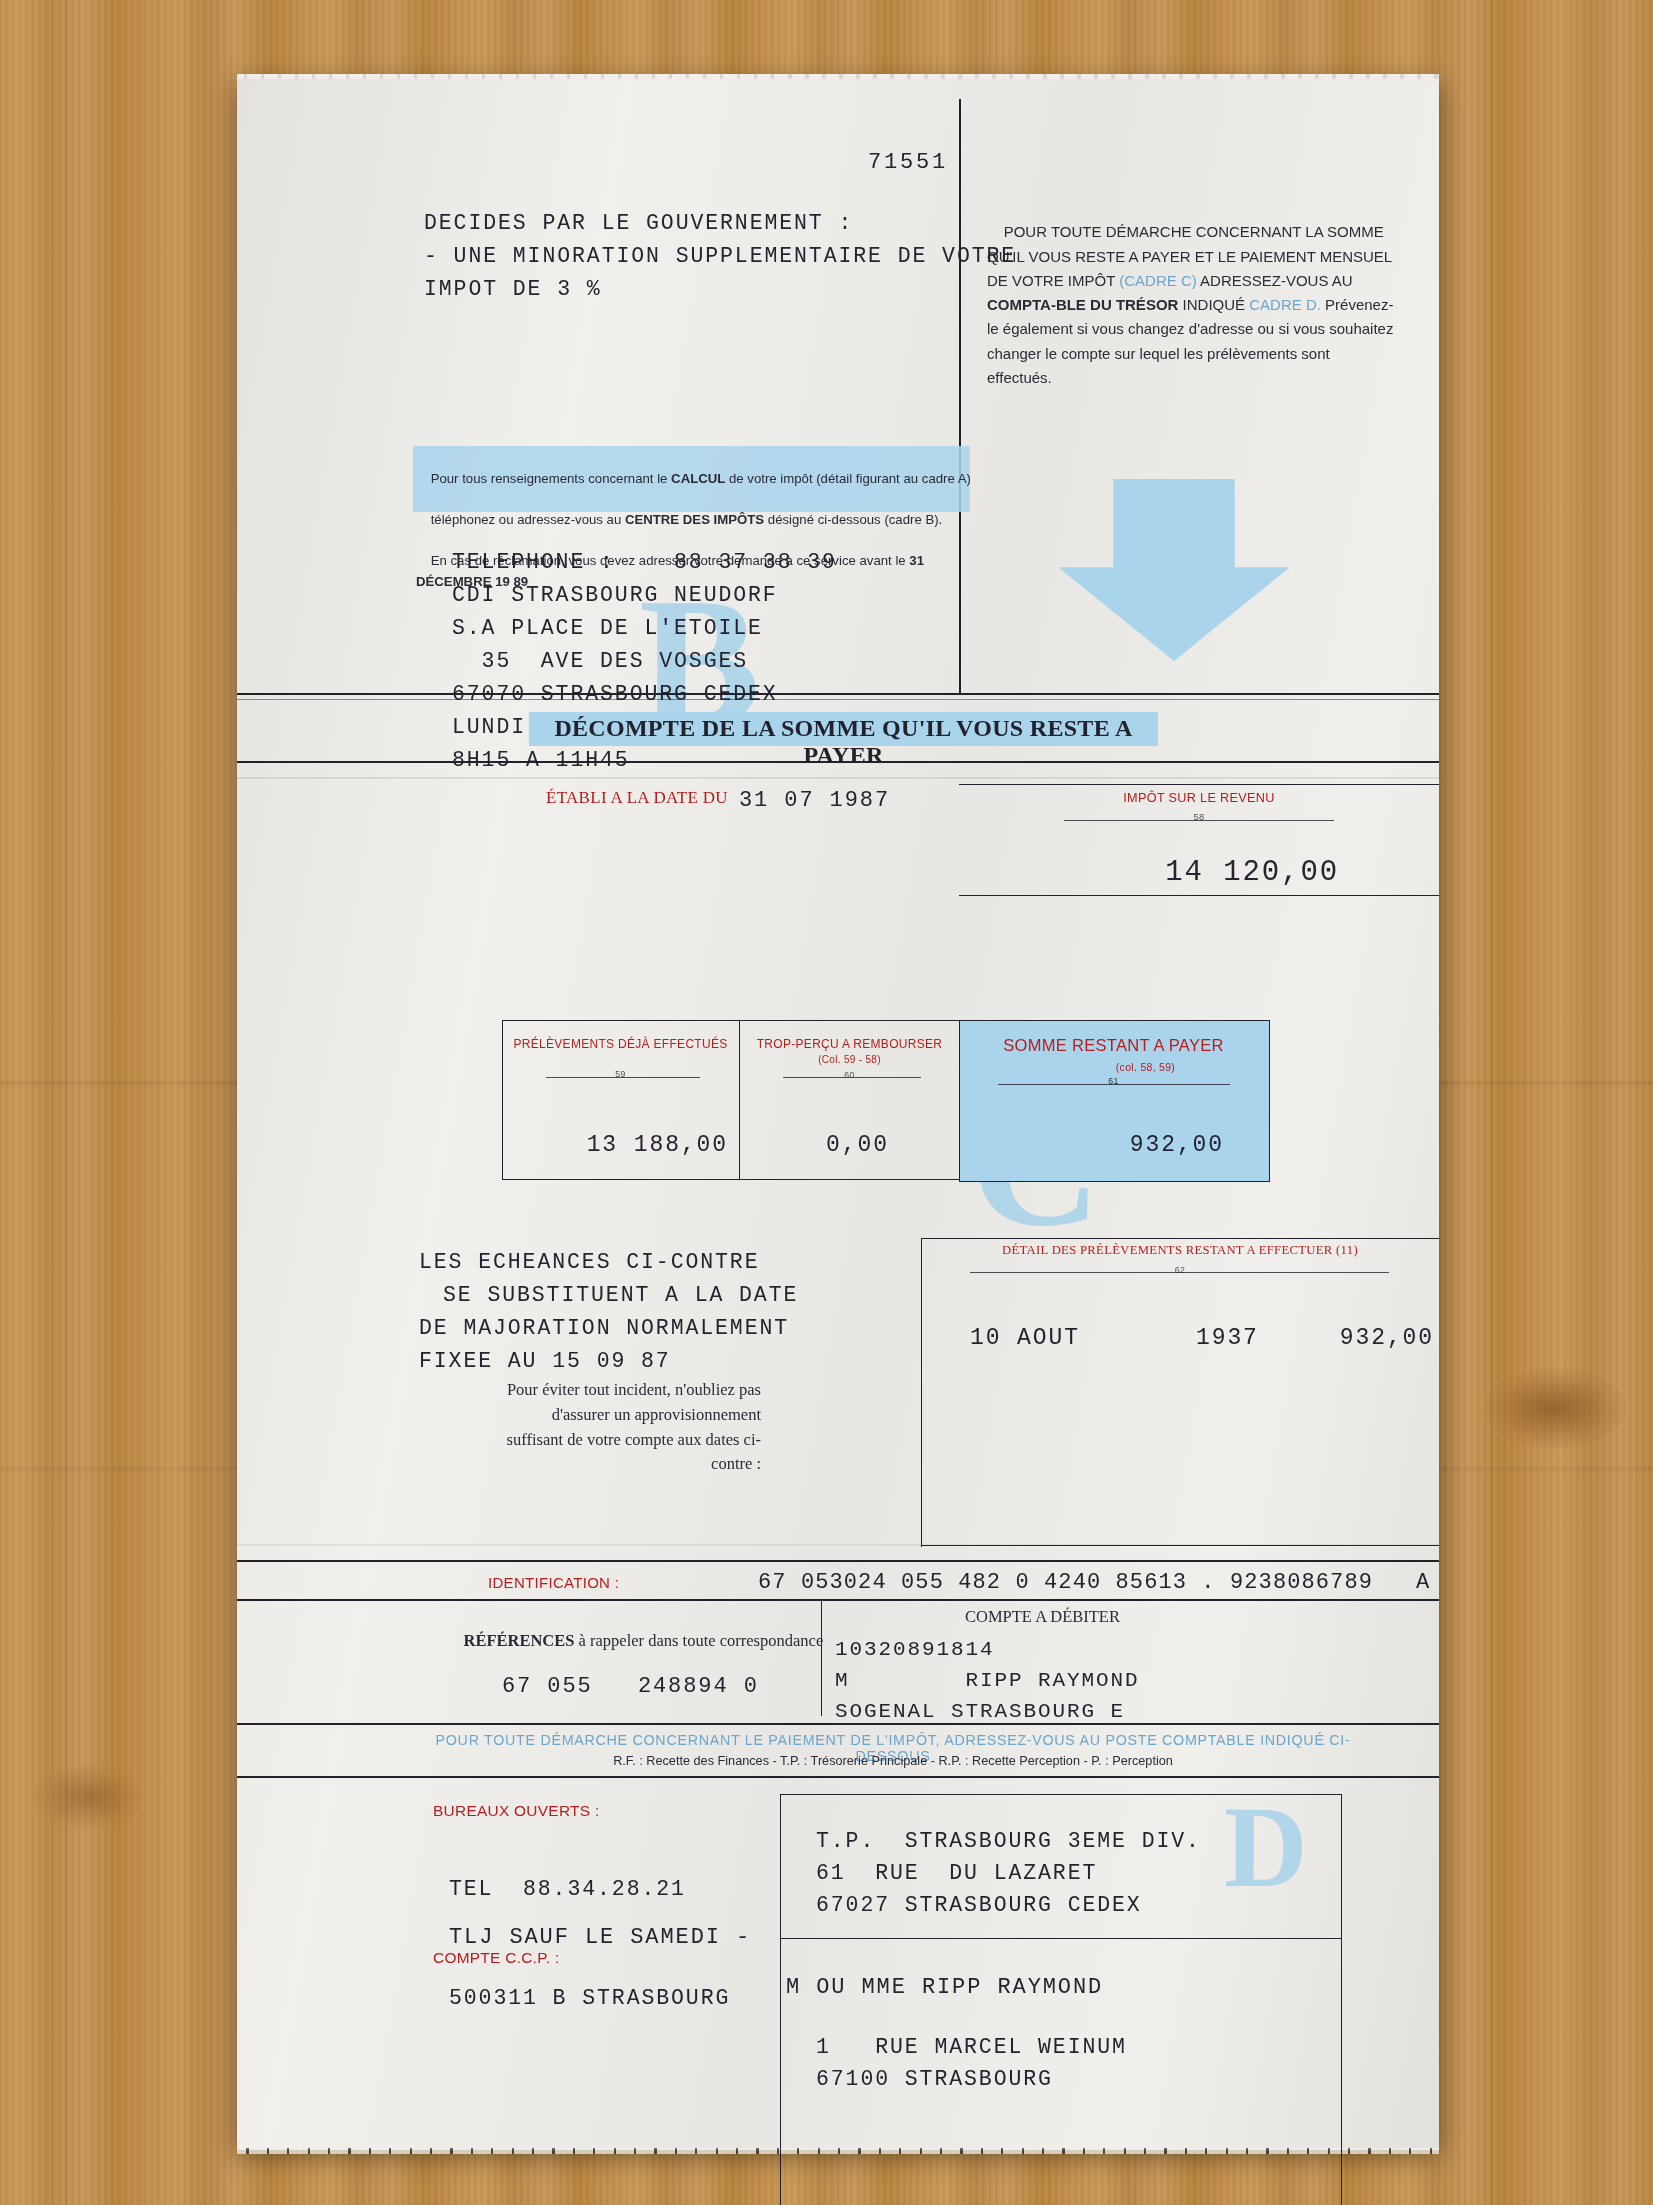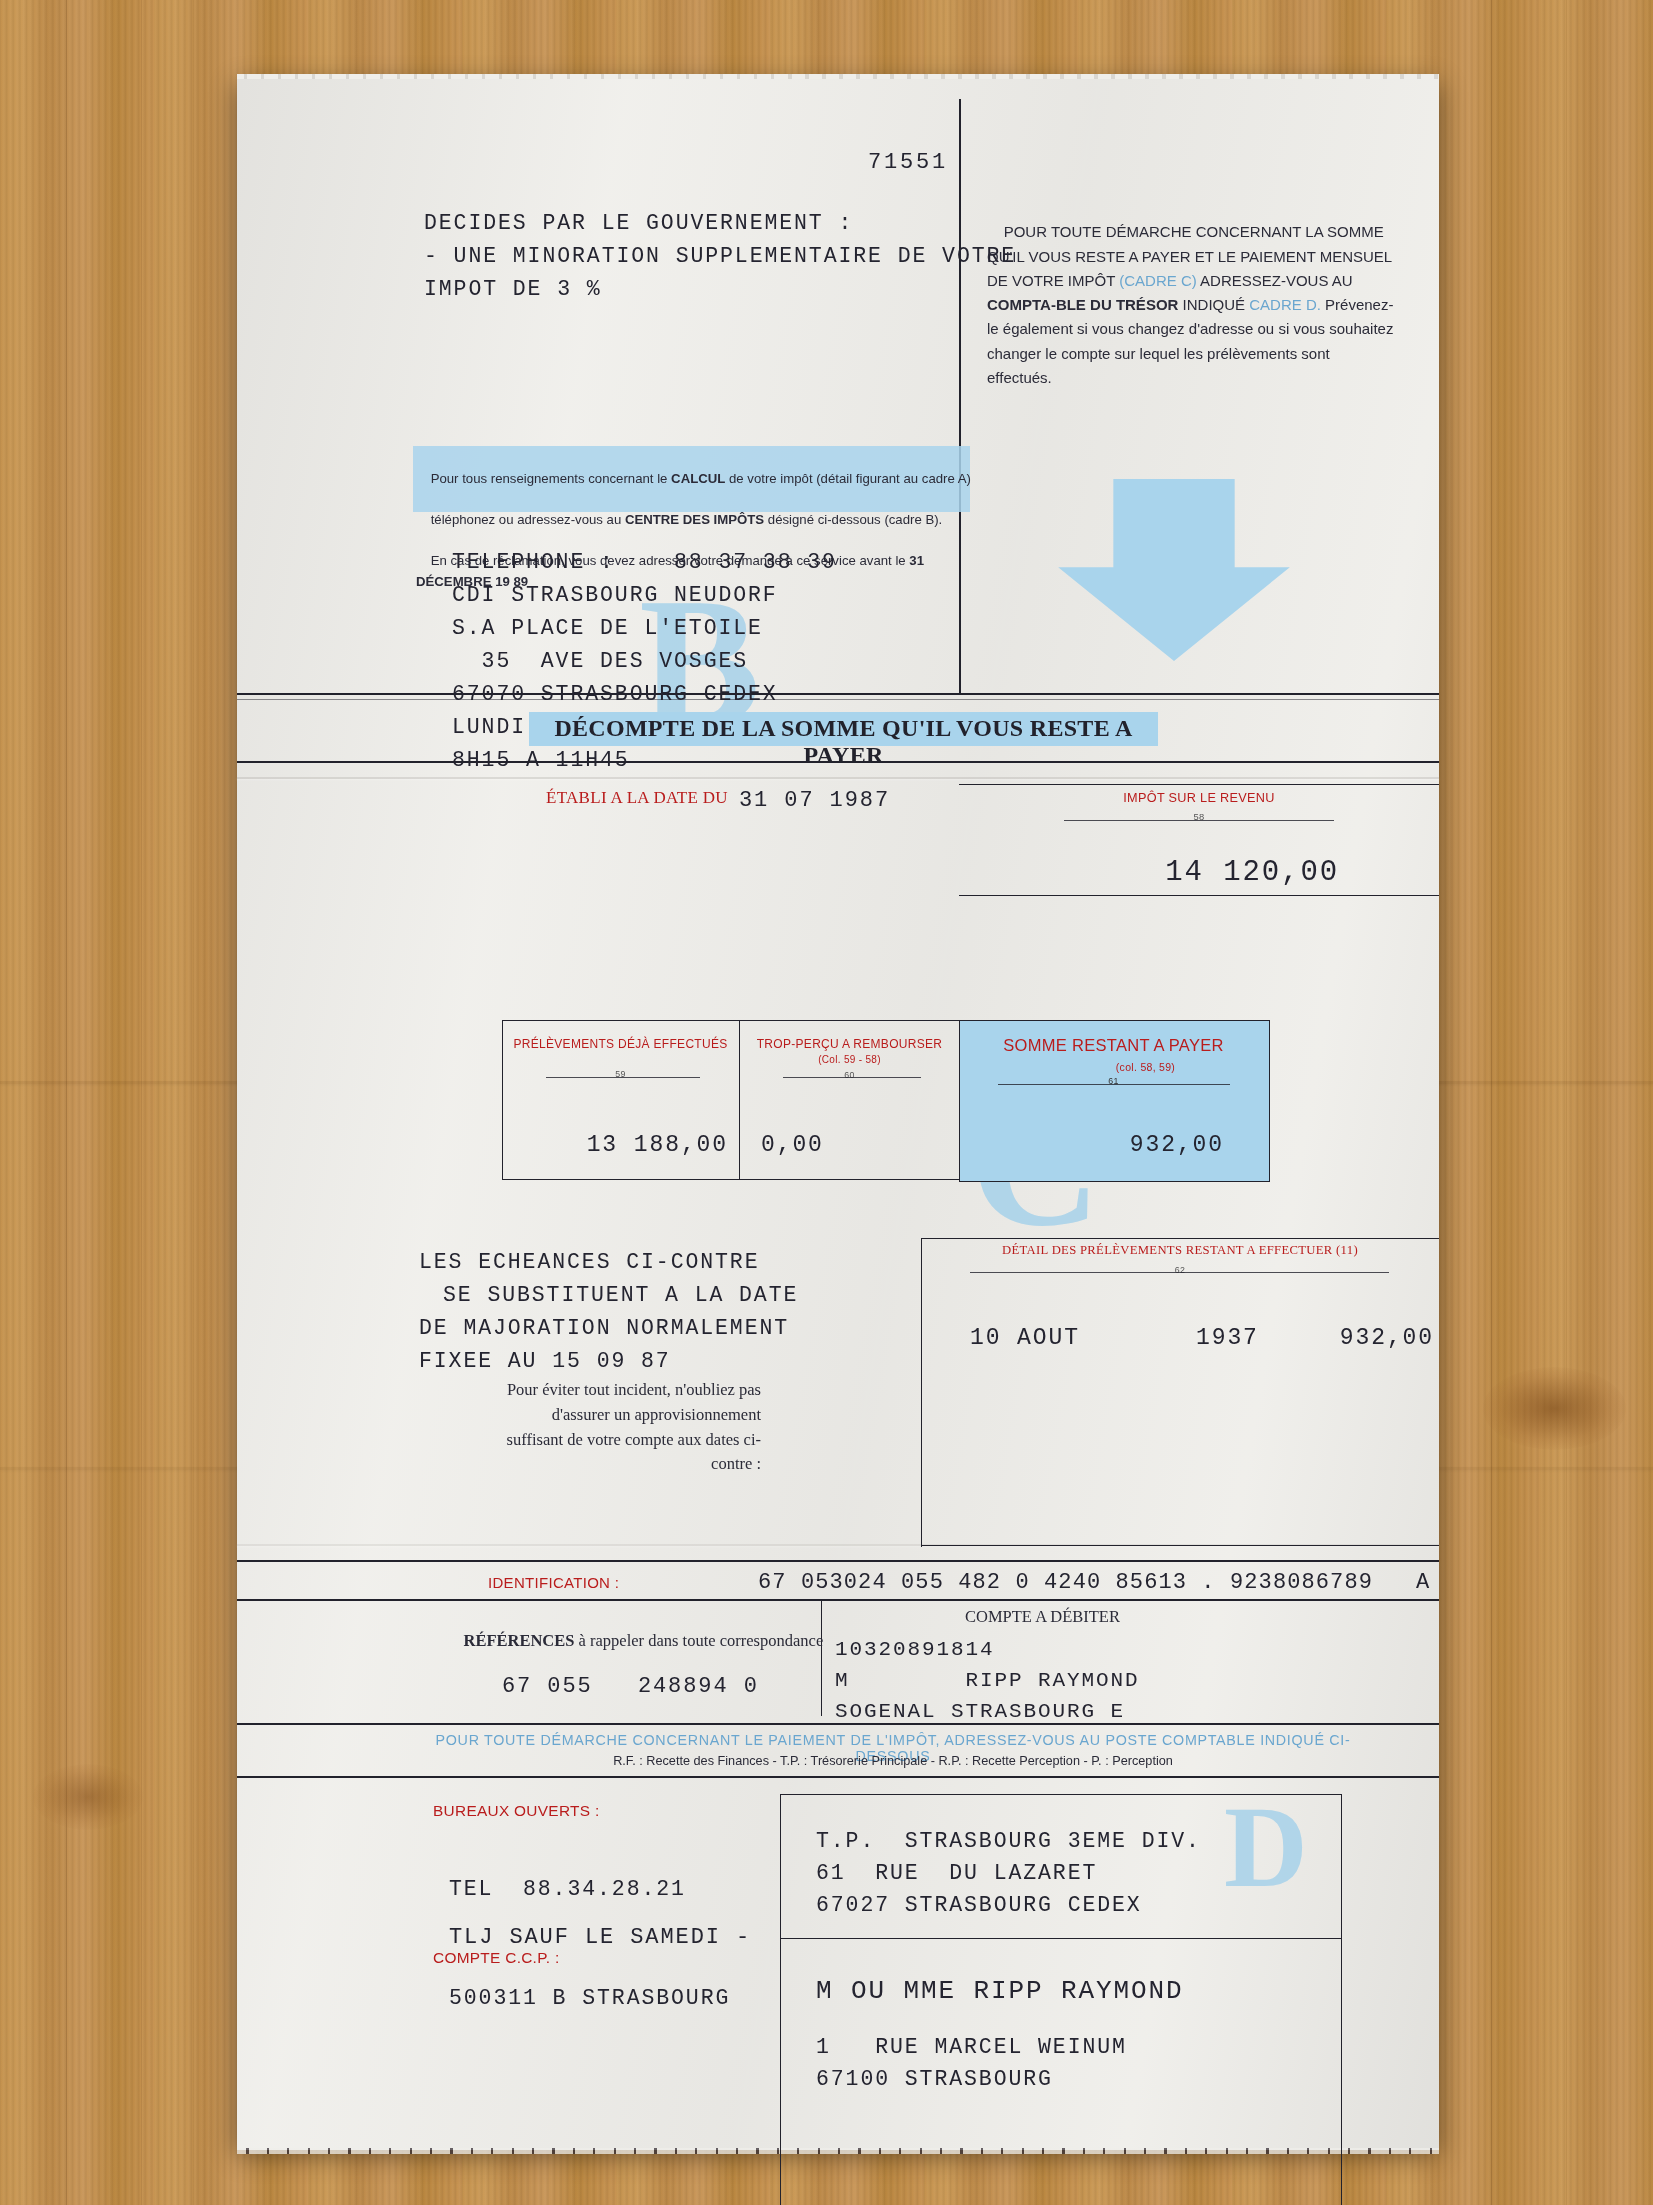--- a/index.html
+++ b/index.html
@@ -191,21 +191,21 @@
 
   <div class="small-cap center" style="left:265px;top:960px;width:237px;font-size:12px;">PRÉLÈVEMENTS DÉJÀ EFFECTUÉS</div>
   <div class="small-cap center" style="left:265px;top:992px;width:237px;font-size:8.8px;color:#555;">59</div>
   <div class="rule" style="left:309px;top:1000px;width:154px;height:1.1px;opacity:.8;"></div>
   <div class="tw" style="left:298px;top:1050px;font-size:23px;width:193px;text-align:right;">13 188,00</div>
 
   <div class="small-cap center" style="left:502px;top:960px;width:221px;font-size:12px;">TROP-PERÇU A REMBOURSER</div>
   <div class="small-cap center" style="left:502px;top:977px;width:221px;font-size:10px;">(Col. 59 - 58)</div>
   <div class="small-cap center" style="left:502px;top:993px;width:221px;font-size:8.8px;color:#555;">60</div>
   <div class="rule" style="left:546px;top:1000px;width:138px;height:1.1px;opacity:.8;"></div>
-  <div class="tw" style="left:524px;top:1050px;font-size:23px;width:193px;text-align:left;">0,00</div>
+  <div class="tw" style="left:524px;top:1050px;font-size:23px;width:193px;text-align:center;">0,00</div>
 
   <div class="box" style="left:722px;top:943px;width:309px;height:160px;background:#a9d4ec;"></div>
   <div class="small-cap center" style="left:722px;top:959px;width:309px;font-size:16.5px;">SOMME RESTANT A PAYER</div>
   <div class="small-cap center" style="left:722px;top:984px;width:373px;font-size:10.5px;">(col. 58, 59)</div>
   <div class="small-cap center" style="left:722px;top:999px;width:309px;font-size:8.8px;color:#333;">61</div>
   <div class="rule" style="left:761px;top:1007px;width:232px;height:1.1px;opacity:.8;"></div>
   <div class="tw" style="left:772px;top:1050px;font-size:23px;width:215px;text-align:right;">932,00</div>
 
   <div class="rule" style="left:684px;top:1161px;width:518px;height:1.1px;"></div>
   <div class="small-cap center" style="left:684px;top:1166px;width:518px;font-size:12.7px;font-family:Liberation Serif, serif;">DÉTAIL DES PRÉLÈVEMENTS RESTANT A EFFECTUER (11)</div>
@@ -253,17 +253,17 @@
 
   <div class="small-cap" style="left:196px;top:1872px;font-size:15.4px;">COMPTE C.C.P. :</div>
   <div class="tw" style="left:212px;top:1905px;font-size:21.5px;">500311 B STRASBOURG</div>
 
   <div class="box" style="left:543px;top:1717px;width:560px;height:143px;"></div>
   <div class="tw" style="left:579px;top:1748px;font-size:21.5px;">T.P.  STRASBOURG 3EME DIV.</div>
   <div class="tw" style="left:579px;top:1780px;font-size:21.5px;">61  RUE  DU LAZARET</div>
   <div class="tw" style="left:579px;top:1812px;font-size:21.5px;">67027 STRASBOURG CEDEX</div>
 
   <div class="box" style="left:543px;top:1861px;width:560px;height:298px;"></div>
-  <div class="tw" style="left:579px;top:1894px;font-size:26px;">M OU MME RIPP RAYMOND</div>
+  <div class="tw" style="left:549px;top:1894px;font-size:22px;">M OU MME RIPP RAYMOND</div>
   <div class="tw" style="left:579px;top:1954px;font-size:21.5px;">1   RUE MARCEL WEINUM</div>
   <div class="tw" style="left:579px;top:1986px;font-size:21.5px;">67100 STRASBOURG</div>
 </div>
 
 
 </body></html>

